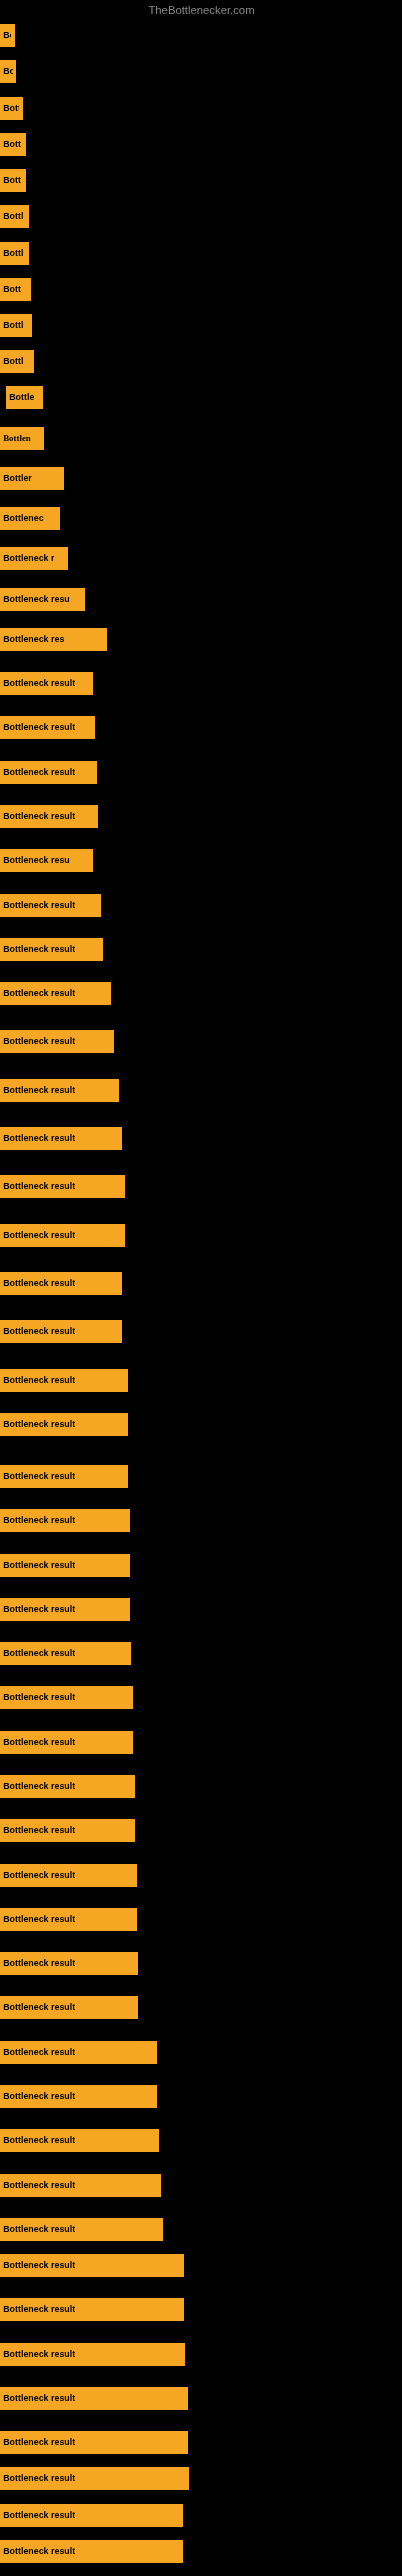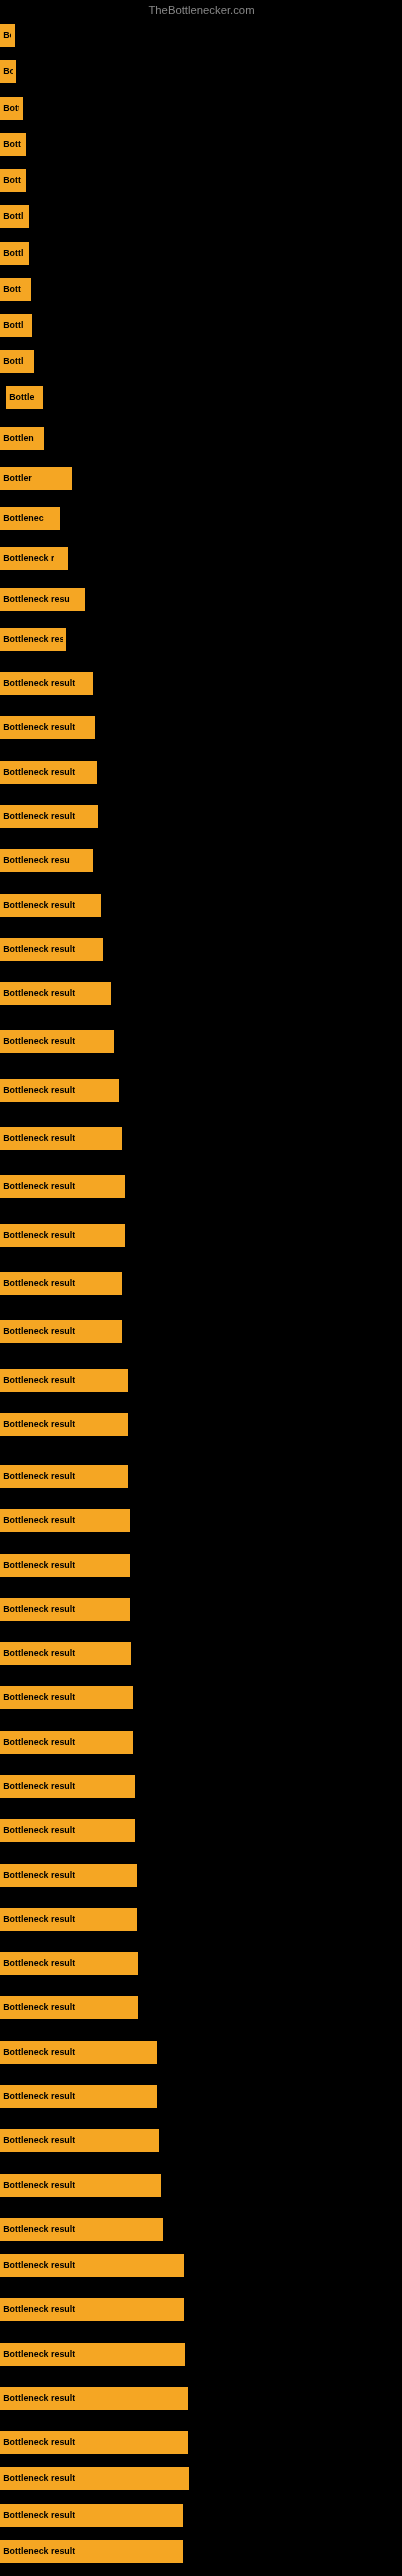--- a/index.html
+++ b/index.html
@@ -102,47 +102,47 @@
     <div class="bar-container" style="top: 350px; left: 0px;">
       <div class="bar" style="width: 34px;">
         <span class="bar-label">Bottl</span>
       </div>
     </div>
     <div class="bar-container" style="top: 386px; left: 6px;">
       <div class="bar" style="width: 37px;">
         <span class="bar-label">Bottle</span>
       </div>
     </div>
-    <div class="bar-container" style="top: 427px; left: 0px;">
+    <div class="bar-container" style="top: 427px; left: 0px; font-family: Liberation Serif, serif;">
       <div class="bar" style="width: 44px;">
         <span class="bar-label">Bottlen</span>
       </div>
     </div>
     <div class="bar-container" style="top: 467px; left: 0px;">
-      <div class="bar" style="width: 72px;">
+      <div class="bar" style="width: 64px;">
         <span class="bar-label">Bottler</span>
       </div>
     </div>
     <div class="bar-container" style="top: 507px; left: 0px;">
       <div class="bar" style="width: 60px;">
         <span class="bar-label">Bottlenec</span>
       </div>
     </div>
     <div class="bar-container" style="top: 547px; left: 0px;">
       <div class="bar" style="width: 68px;">
         <span class="bar-label">Bottleneck r</span>
       </div>
     </div>
     <div class="bar-container" style="top: 588px; left: 0px;">
       <div class="bar" style="width: 85px;">
         <span class="bar-label">Bottleneck resu</span>
       </div>
     </div>
     <div class="bar-container" style="top: 628px; left: 0px;">
-      <div class="bar" style="width: 66px;">
+      <div class="bar" style="width: 107px;">
         <span class="bar-label">Bottleneck res</span>
       </div>
     </div>
     <div class="bar-container" style="top: 672px; left: 0px;">
       <div class="bar" style="width: 93px;">
         <span class="bar-label">Bottleneck result</span>
       </div>
     </div>
     <div class="bar-container" style="top: 716px; left: 0px;">
       <div class="bar" style="width: 95px;">

